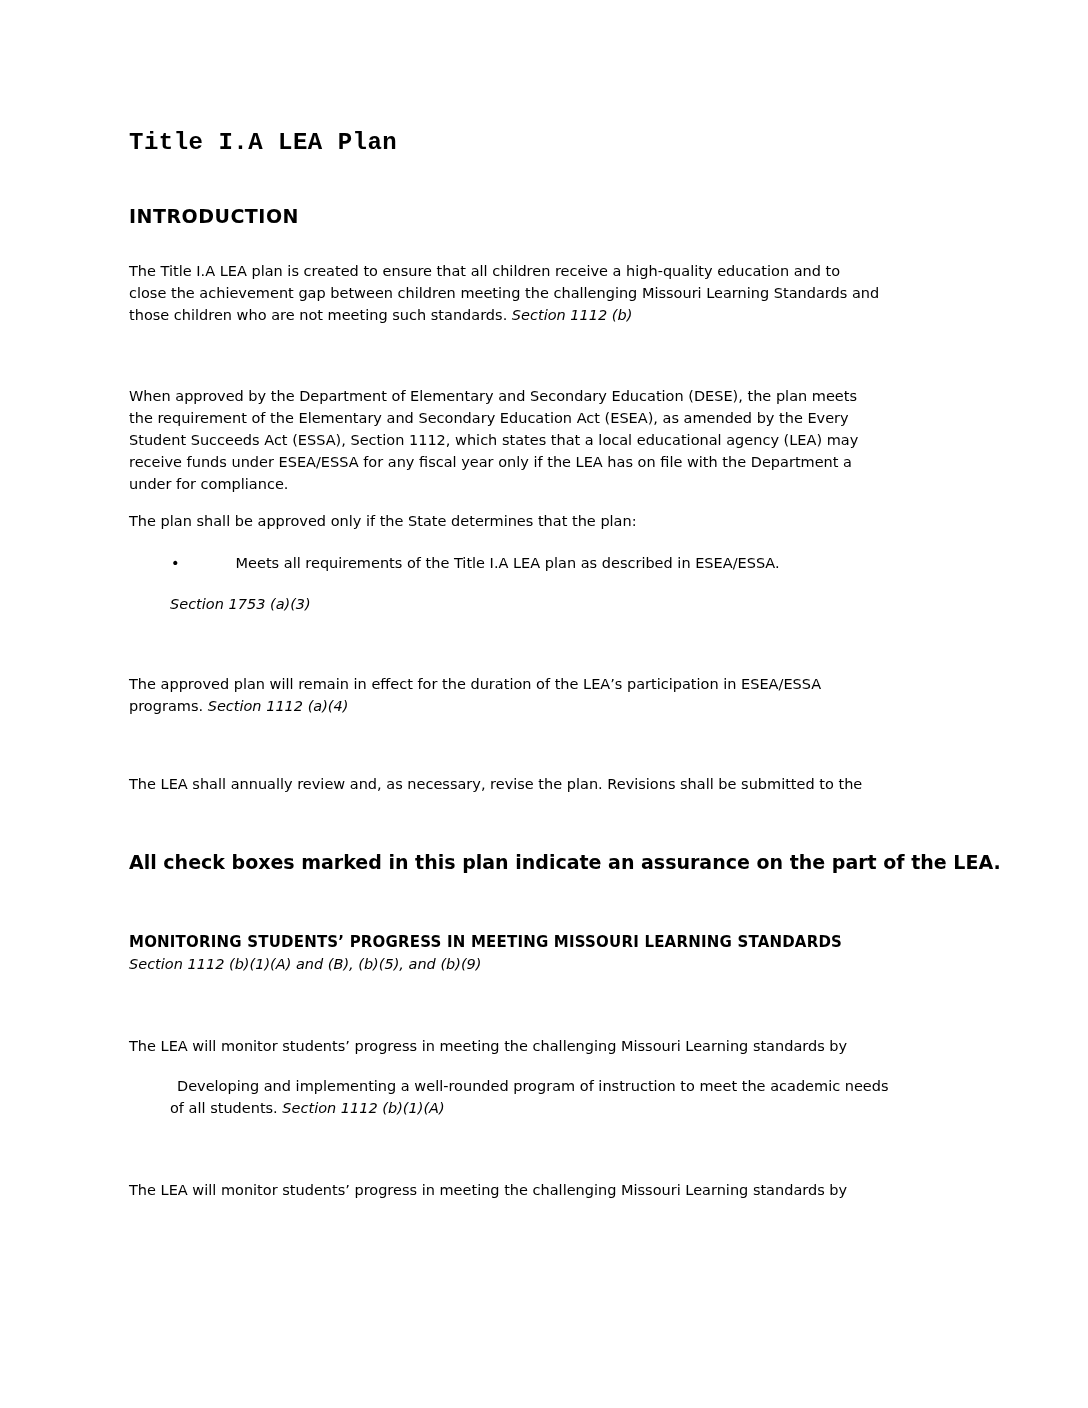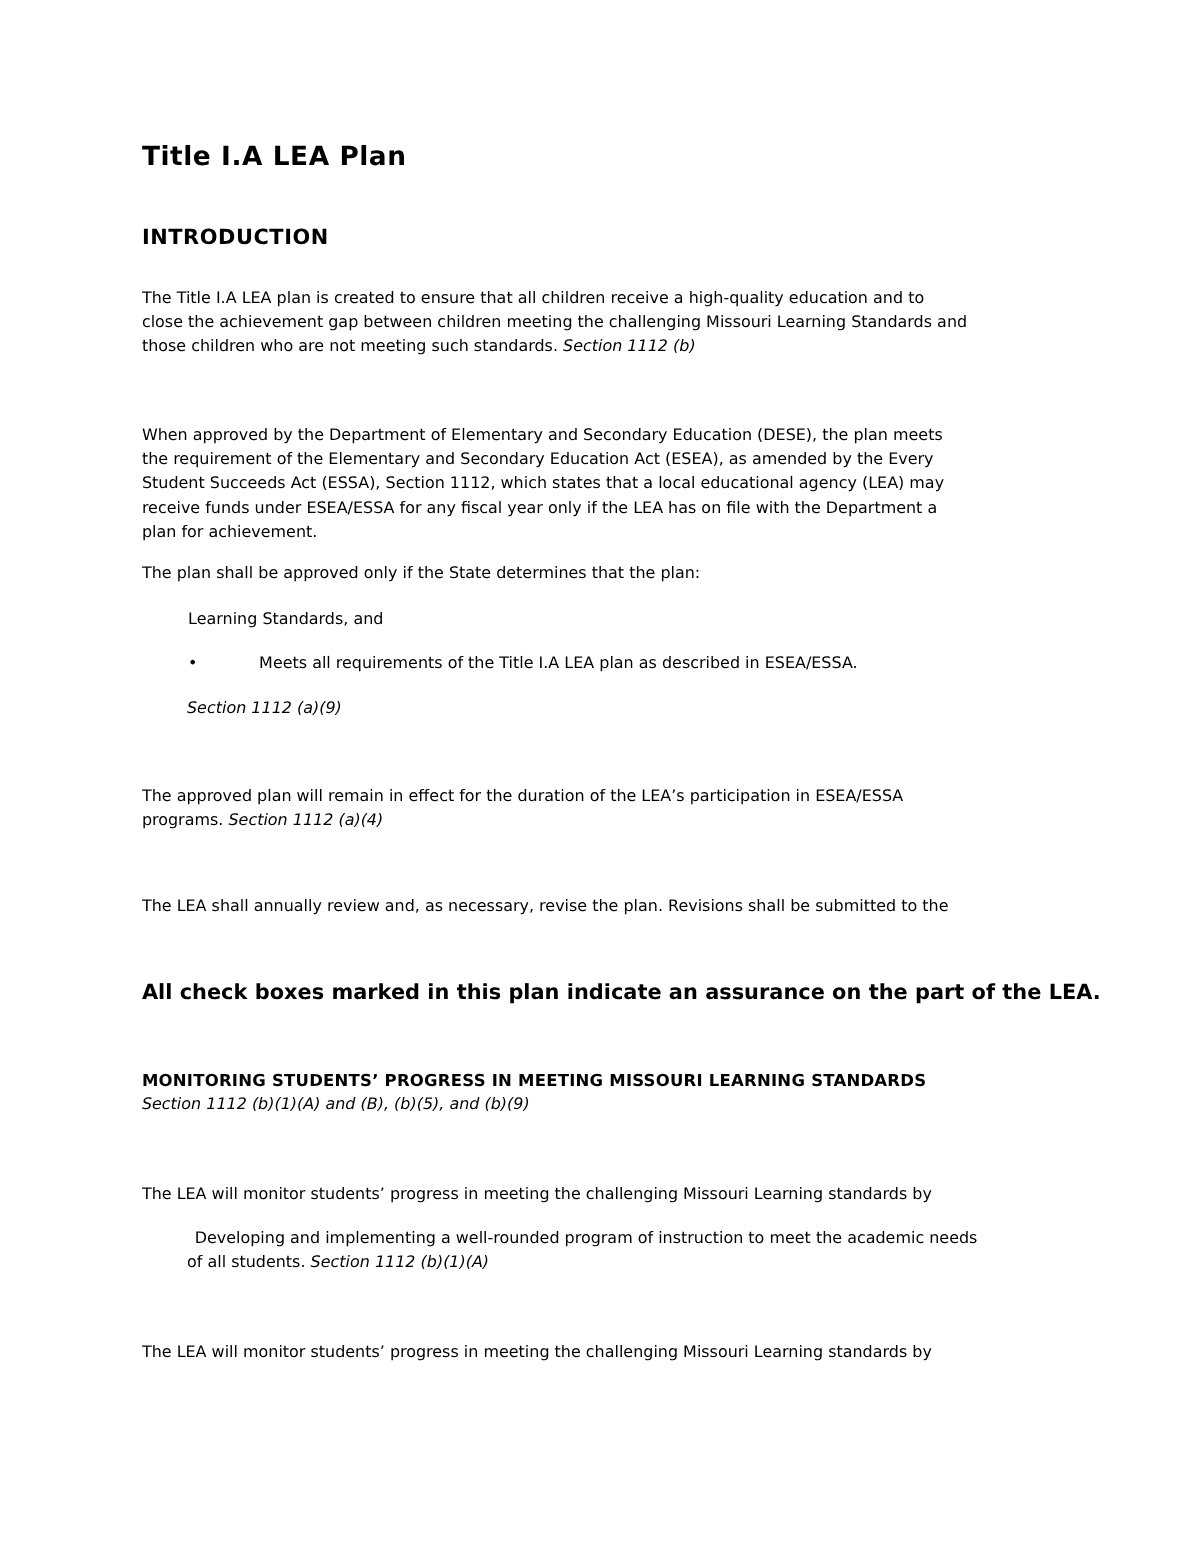--- a/index.html
+++ b/index.html
@@ -18,20 +18,21 @@
     background: #ffffff;
     padding: 128px 128px 0 129px;
     box-sizing: border-box;
   }
   .doc-title {
     font-size: 24px;
     font-weight: 700;
     line-height: 29px;
     margin: 0;
     letter-spacing: 0.5px;
+    font-family: Liberation Mono, monospace;
   }
   .h-intro {
     font-size: 19px;
     font-weight: 700;
     line-height: 23px;
     margin: 48px 0 0 0;
     letter-spacing: 0.5px;
   }
   .para {
     font-size: 14.5px;
@@ -71,37 +72,36 @@
     <span class="ln">The Title I.A LEA plan is created to ensure that all children receive a high-quality education and to</span>
     <span class="ln">close the achievement gap between children meeting the challenging Missouri Learning Standards and</span>
     <span class="ln"><span>those children who are not meeting such standards.</span> <i>Section 1112 (b)</i></span>
   </div>
 
   <div class="para p2">
     <span class="ln">When approved by the Department of Elementary and Secondary Education (DESE), the plan meets</span>
     <span class="ln">the requirement of the Elementary and Secondary Education Act (ESEA), as amended by the Every</span>
     <span class="ln">Student Succeeds Act (ESSA), Section 1112, which states that a local educational agency (LEA) may</span>
     <span class="ln">receive funds under ESEA/ESSA for any fiscal year only if the LEA has on file with the Department a</span>
-    <span class="ln">plan for achievement.</span>
+    <span class="ln">under for compliance.</span>
   </div>
 
   <div class="para p3">
     <span class="ln">The plan shall be approved only if the State determines that the plan:</span>
   </div>
 
   <div class="para bullet1">
-    <span class="ln">Learning Standards, and</span>
   </div>
 
   <div class="para bullet2">
     <span class="ln"><span>•</span><span class="tabsp"></span><span>Meets all requirements of the Title I.A LEA plan as described in ESEA/ESSA.</span></span>
   </div>
 
   <div class="para sec-standalone">
-    <span class="ln">Section 1112 (a)(9)</span>
+    <span class="ln">Section 1753 (a)(3)</span>
   </div>
 
   <div class="para p4">
     <span class="ln">The approved plan will remain in effect for the duration of the LEA’s participation in ESEA/ESSA</span>
     <span class="ln"><span>programs.</span> <i>Section 1112 (a)(4)</i></span>
   </div>
 
   <div class="para p5">
     <span class="ln">The LEA shall annually review and, as necessary, revise the plan. Revisions shall be submitted to the</span>
   </div>

